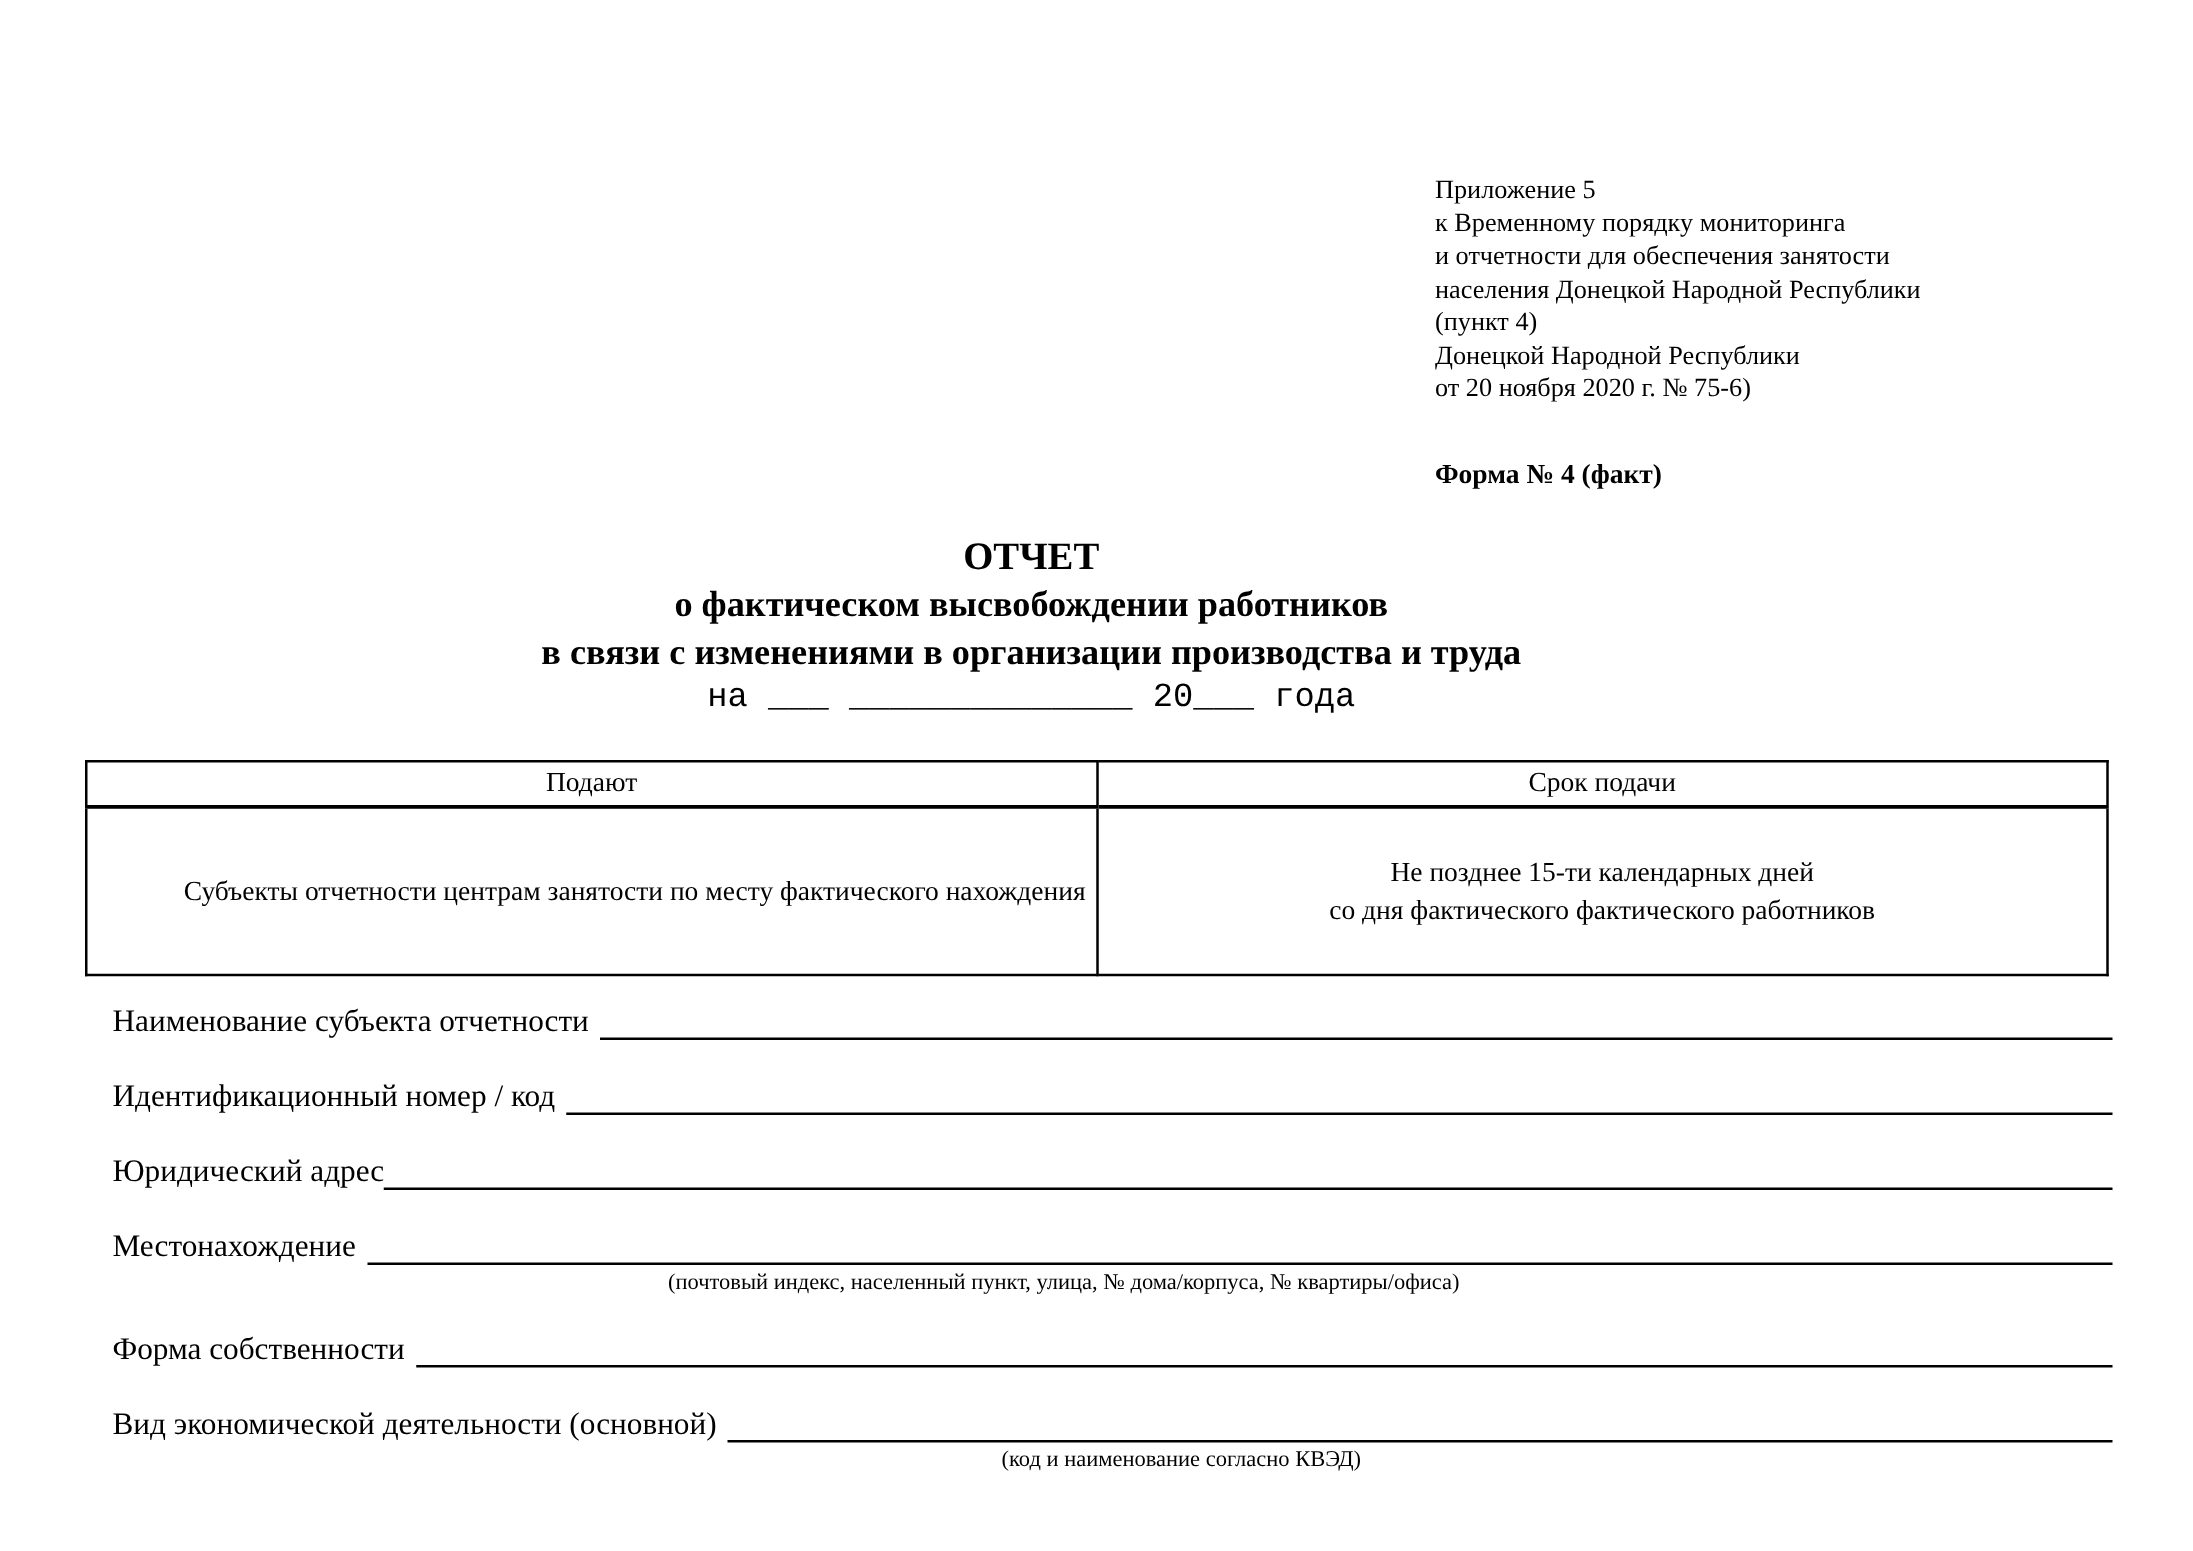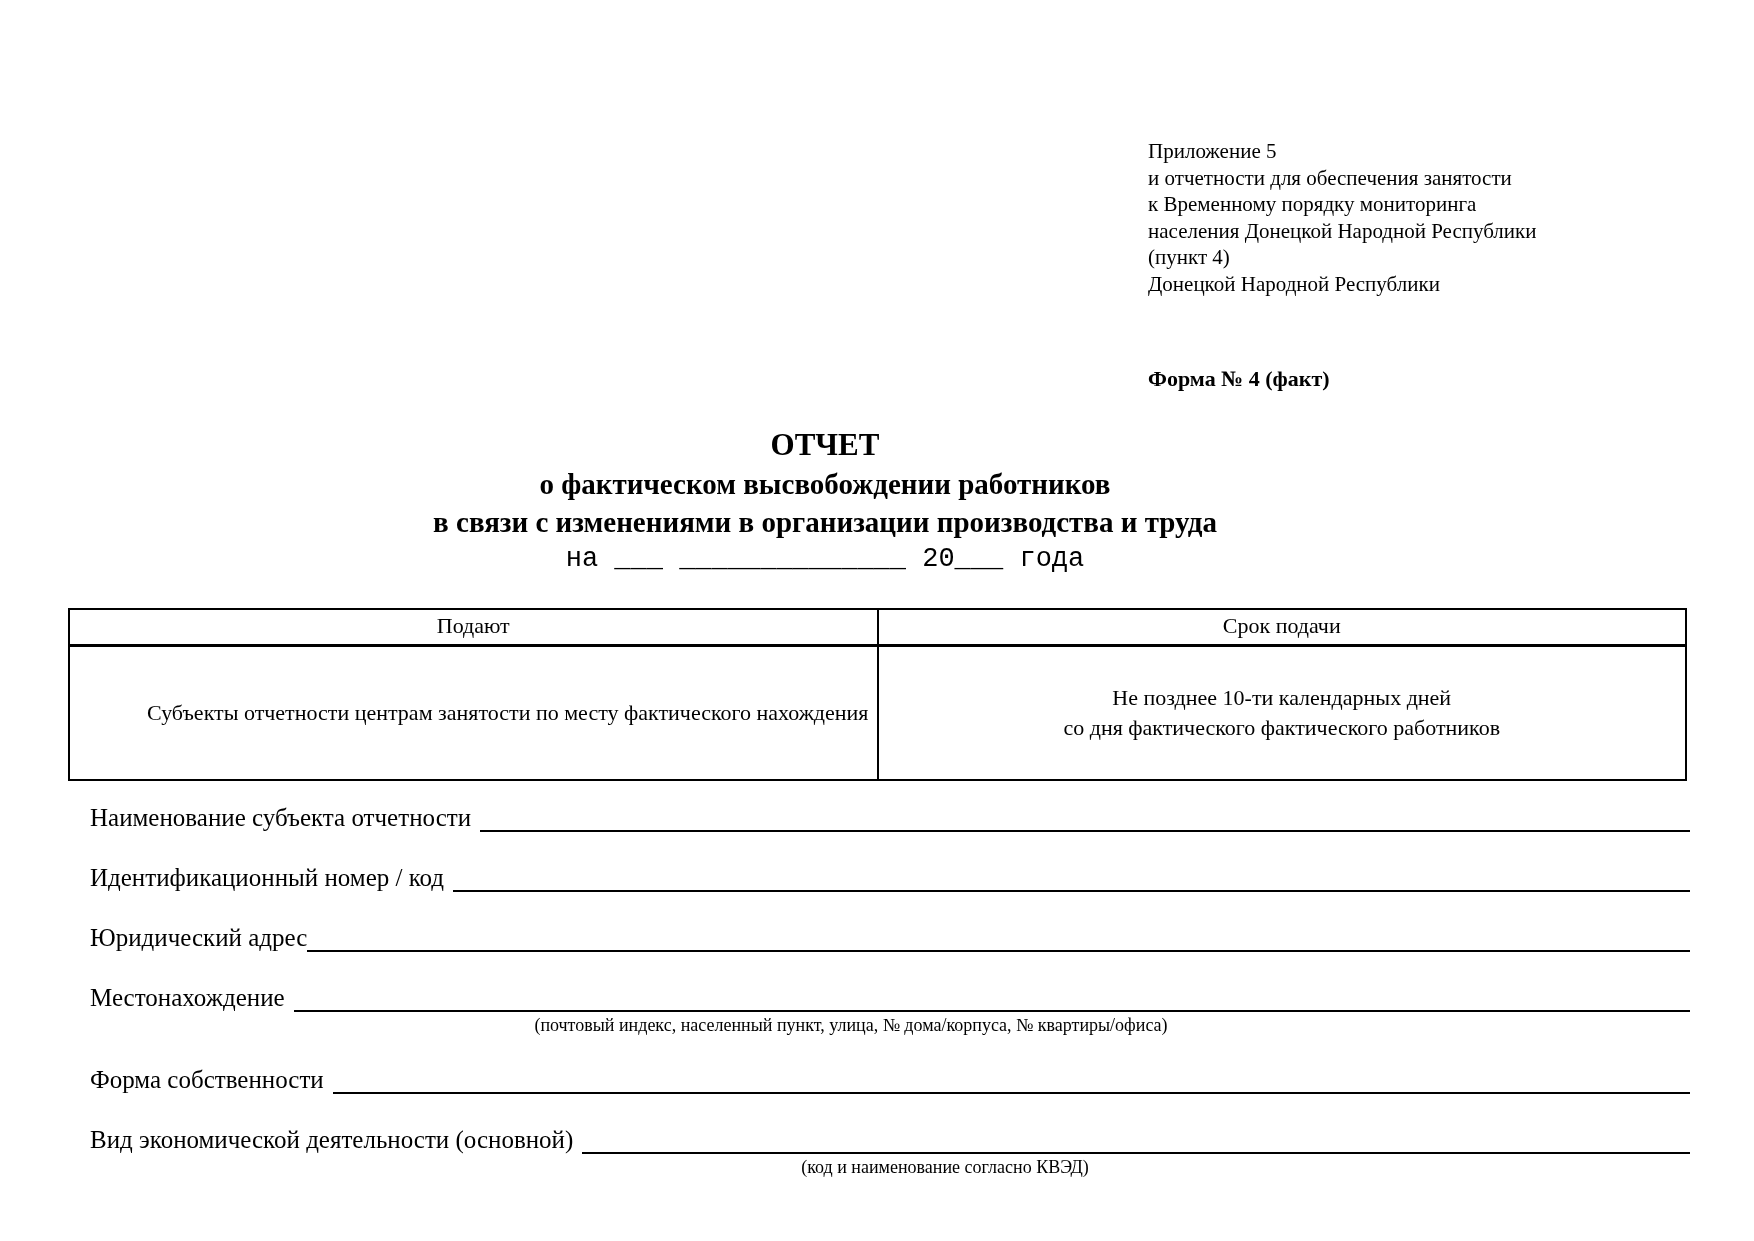--- a/index.html
+++ b/index.html
@@ -120,25 +120,26 @@
   .caption-location { margin-left: 425px; width: 672px; }
   .caption-kved     { margin-left: 660px; width: 390px; margin-bottom: 0; }
 </style>
 </head>
 <body>
 
 <div class="page">
 
   <div class="header-block">
     <div>Приложение 5</div>
+    <div>к Временному порядку мониторинга</div>
     <div>и отчетности для обеспечения занятости</div>
-    <div>к Временному порядку мониторинга</div>
     <div>населения Донецкой Народной Республики</div>
     <div>(пункт 4)</div>
     <div>Донецкой Народной Республики</div>
+    <div>от 20 ноября 2020 г. № 75-6)</div>
   </div>
 
   <div class="form-number">Форма № 4 (факт)</div>
 
   <div class="title-block">
     <div class="title-line-1">ОТЧЕТ</div>
     <div class="title-line-2">о фактическом высвобождении работников</div>
     <div class="title-line-2">в связи с изменениями в организации производства и труда</div>
     <div class="title-date">на ___  ______________ 20___ года</div>
   </div>
@@ -147,21 +148,21 @@
     <thead>
       <tr>
         <th class="cell-left-h">Подают</th>
         <th>Срок подачи</th>
       </tr>
     </thead>
     <tbody>
       <tr>
         <td class="cell-left">Субъекты отчетности центрам занятости по месту фактического нахождения</td>
         <td class="cell-right">
-          <div>Не позднее 10-ти календарных дней</div>
+          <div>Не позднее 15-ти календарных дней</div>
           <div>со дня фактического фактического работников</div>
         </td>
       </tr>
     </tbody>
   </table>
 
   <div class="fields">
 
     <div class="field-row">
       <span class="field-label">Наименование субъекта отчетности</span>

